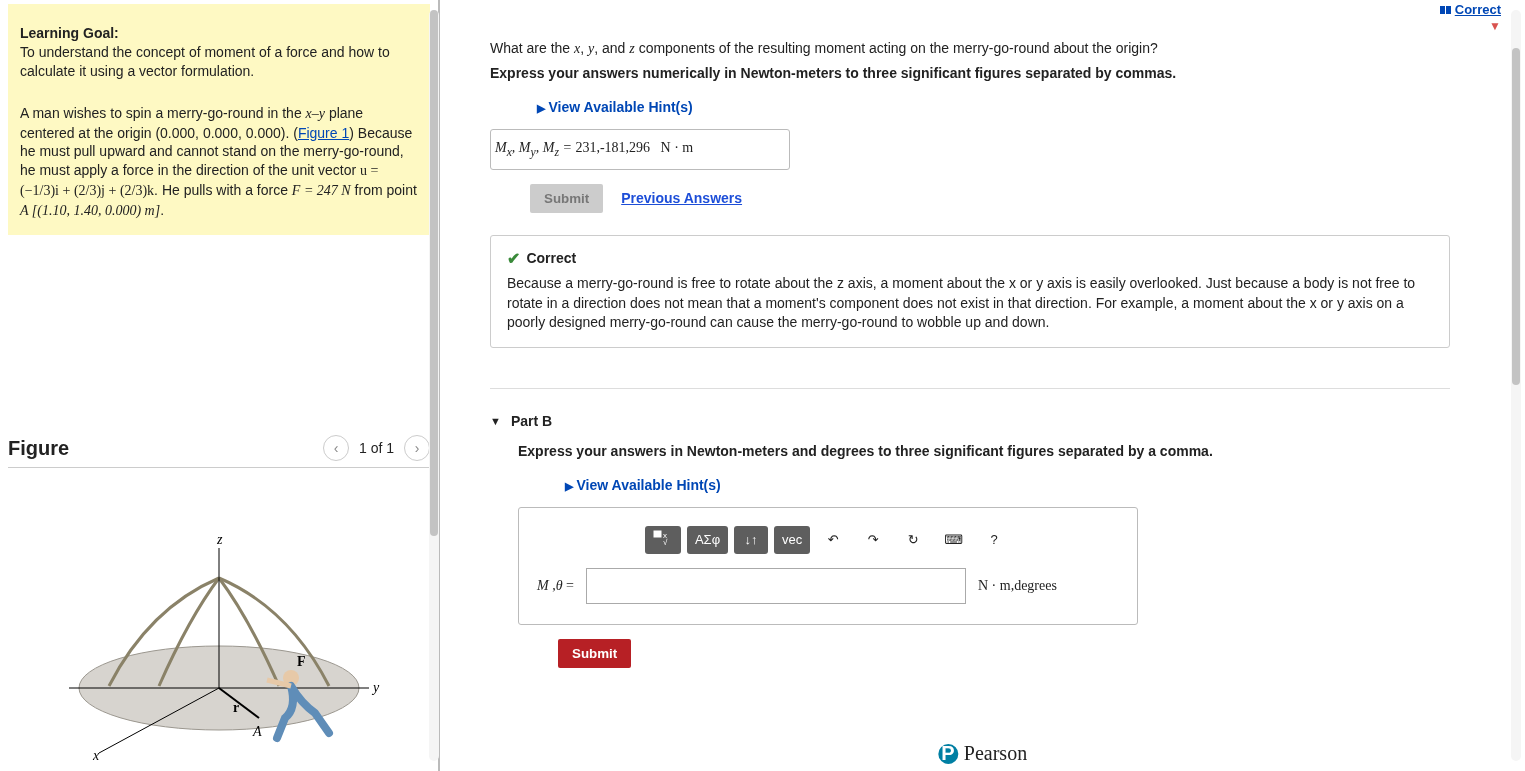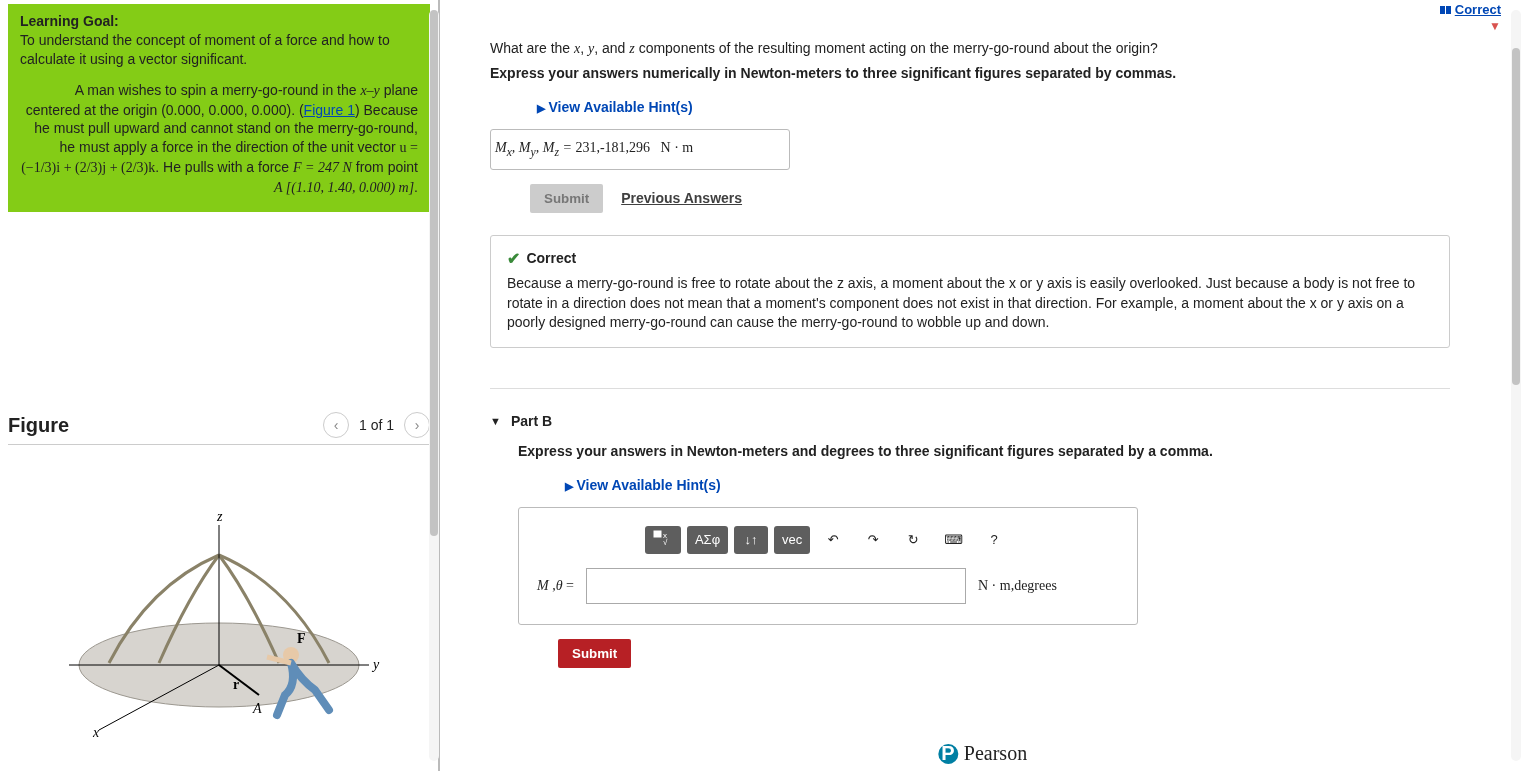--- a/index.html
+++ b/index.html
@@ -17,27 +17,27 @@
     width: 1525px;
   }
   .left-pane {
     width: 440px;
     flex-shrink: 0;
     padding: 0 8px 0 8px;
     border-right: 2px solid #bbb;
     position: relative;
   }
   .goal-box {
-    background: #84cc16;
-    padding: 8px 12px 14px 12px;
+    background: #fef9c3;
+    padding: 20px 12px 14px 12px;
     margin-top: 4px;
     line-height: 1.35;
   }
   .goal-box strong { font-weight: bold; }
-  .problem-text { margin-top: 12px; text-align: right; }
+  .problem-text { margin-top: 23px; }
   .figure-header {
     display: flex;
     align-items: center;
     justify-content: space-between;
     margin-top: 200px;
     padding-bottom: 6px;
     border-bottom: 1px solid #ccc;
   }
   .figure-header h2 { font-size: 20px; font-weight: bold; margin:0;}
   .figure-nav { display:flex; align-items:center; gap:10px;}
@@ -75,21 +75,21 @@
   .answer-display {
     border:1px solid #bbb; border-radius:3px; padding:10px 4px;
     display:inline-block; min-width:300px; font-family: 'Times New Roman', serif;
   }
   .answer-display .math { font-style: italic; }
   .submit-row { margin-top: 14px; display:flex; align-items:center; gap:18px;padding-left:40px;}
   .btn-submit {
     background:#ccc; border:none; padding:7px 14px; color:#777; font-weight:bold; border-radius:2px;
   }
   .btn-submit.active { background:#b72025; color:#fff; cursor:pointer;}
-  .prev-answers { color:#404040; font-weight:bold; text-decoration:underline; cursor:pointer;}
+  .prev-answers { color:#1d4ed8; font-weight:bold; text-decoration:underline; cursor:pointer;}
   .feedback {
     border:1px solid #ccc; border-radius:3px; padding:12px 16px 14px 16px;
     margin-top:22px; line-height:1.4;
   }
   .feedback .correct-head { font-weight:bold; display:flex; align-items:center; gap:6px; margin-bottom:4px;}
   .feedback .check { color:#3a8a3a; font-size:16px;}
   .part-header {
     display:flex; align-items:center; gap:10px; margin-top:40px; font-weight:bold;
     border-top:1px solid #ddd; padding-top:24px;
   }
@@ -129,21 +129,21 @@
   .figure-link{ color:#0047b5; text-decoration:underline; cursor:pointer;}
 </style>
 </head>
 <body>
 
 <div class="page">
 
   <div class="left-pane">
     <div class="goal-box">
       <strong>Learning Goal:</strong><br>
-      <span>To understand the concept of moment of a force and how to calculate it using a vector significant.</span>
+      <span>To understand the concept of moment of a force and how to calculate it using a vector formulation.</span>
       <div class="problem-text">
         <span>A man wishes to spin a merry-go-round in the </span><em class="var">x–y</em><span> plane centered at the origin </span><span>(0.000, 0.000, 0.000)</span>. (<span class="figure-link">Figure 1</span>)<span> Because he must pull upward and cannot stand on the merry-go-round, he must apply a force in the direction of the unit vector </span><strong style="font-family:'Times New Roman',serif;font-weight:normal">u = (−1/3)i + (2/3)j + (2/3)k</strong><span>. He pulls with a force </span><em class="var">F = 247 N</em><span> from point </span><em class="var">A [(1.10, 1.40, 0.000) m]</em>.
       </div>
     </div>
 
     <div class="figure-header">
       <h2>Figure</h2>
       <div class="figure-nav">
         <button class="nav-btn">‹</button>
         <span>1 of 1</span>

